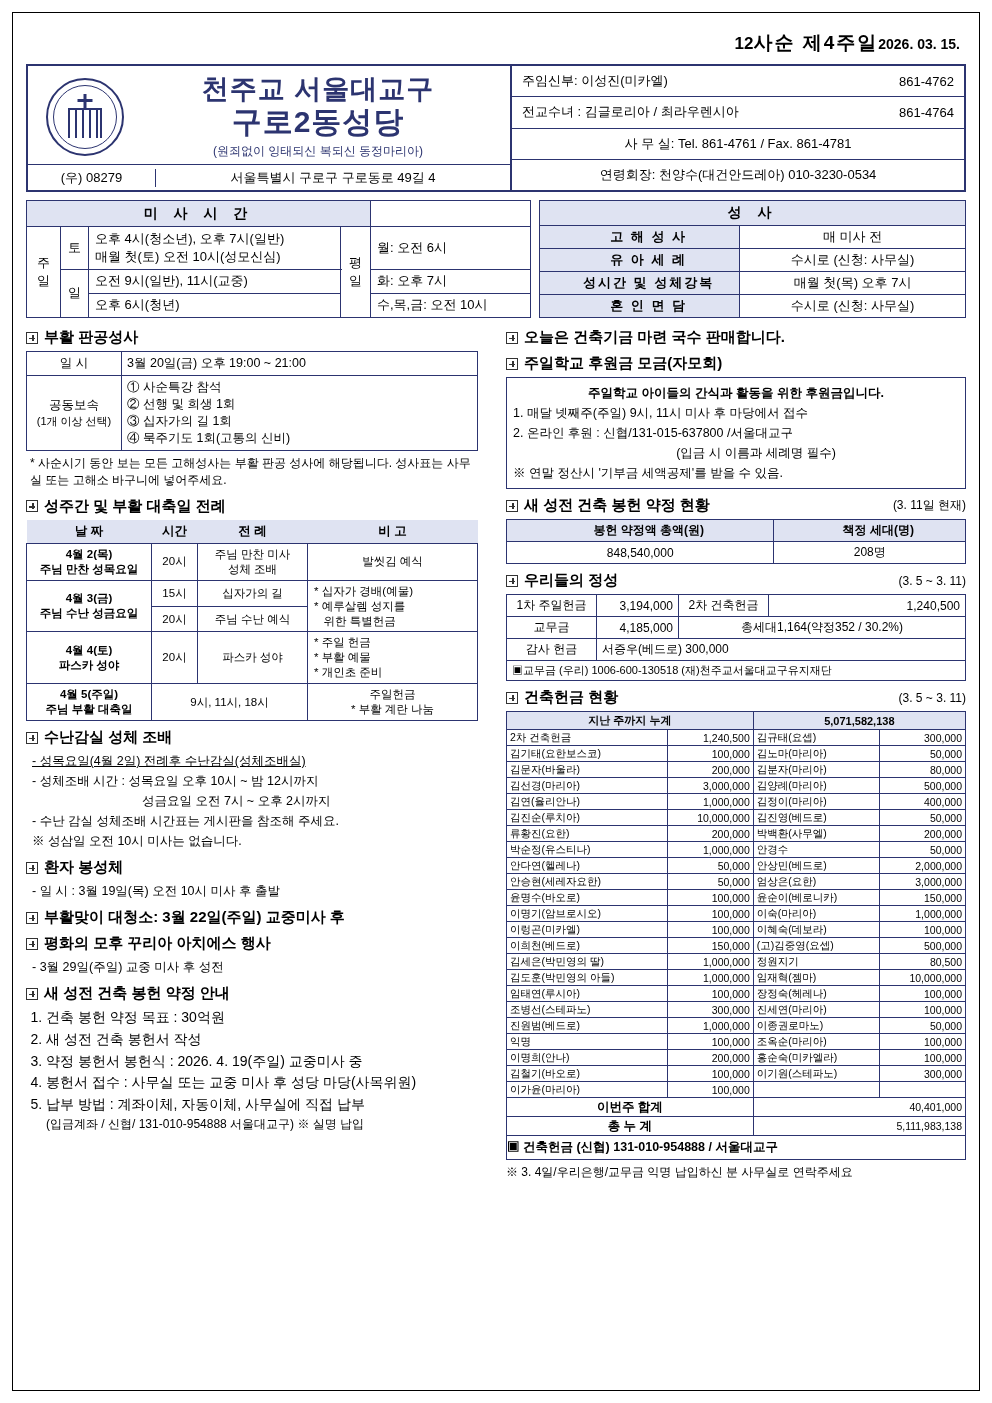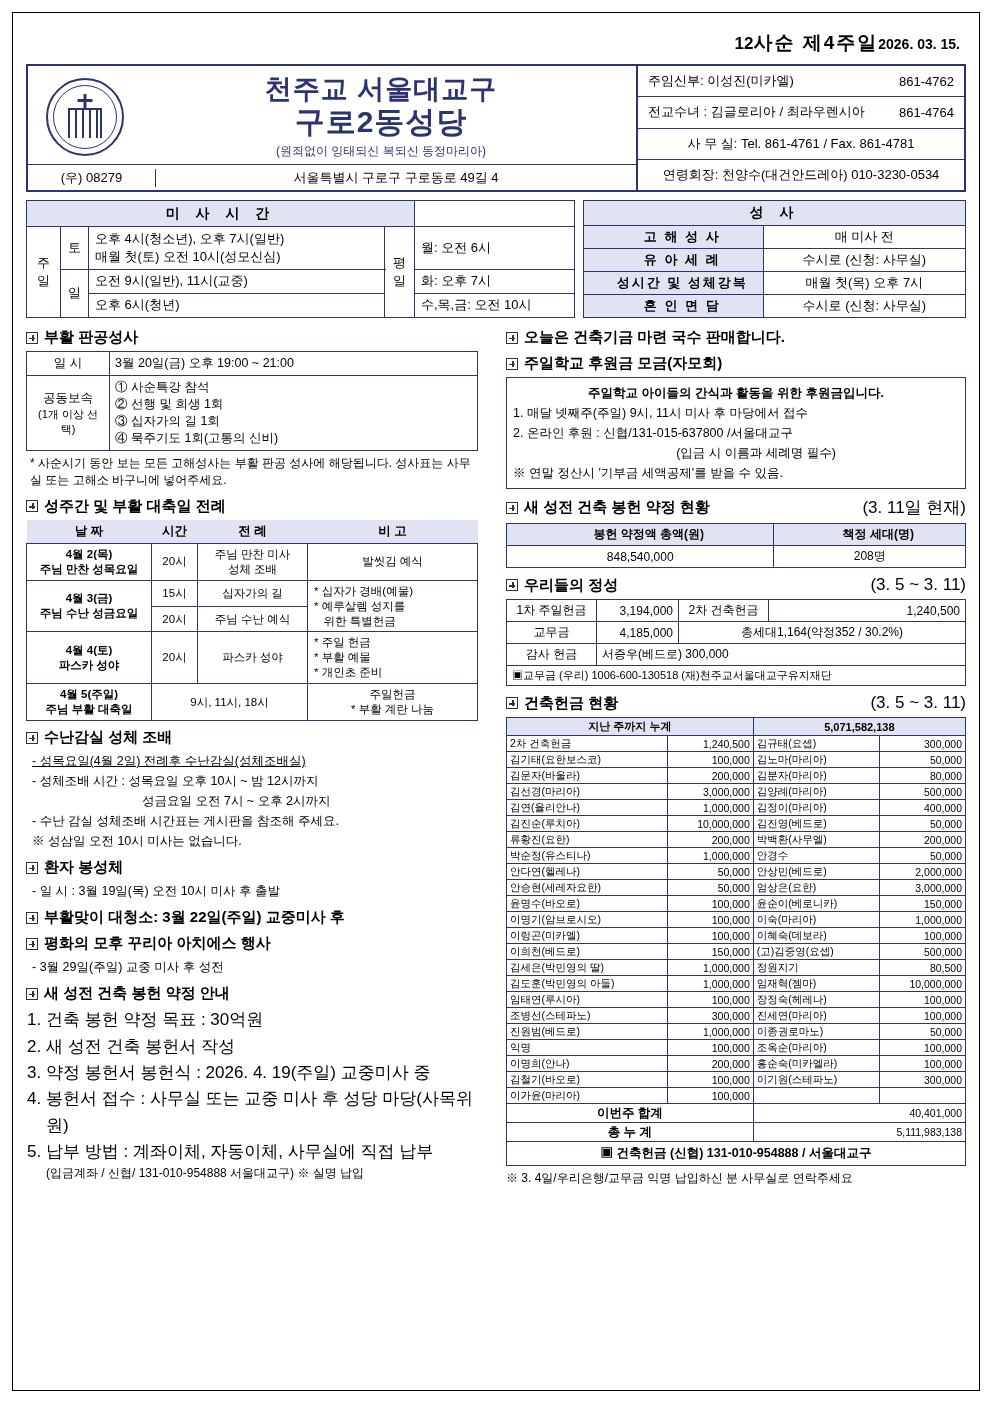--- a/index.html
+++ b/index.html
@@ -27,21 +27,21 @@
   .topbar .pg { font-size: 17px; }
   .topbar .ttl { font-size: 19px; letter-spacing: 2px; }
   .topbar .dt { font-size: 14px; }
 
   .masthead {
     border: 2px solid #2c3470;
     display: flex;
     height: 128px;
   }
   .mast-left {
-    width: 610px;
+    width: 484px;
     display: flex;
     flex-direction: column;
     border-right: 2px solid #2c3470;
   }
   .mast-top {
     flex: 1;
     display: flex;
     align-items: center;
     padding: 4px 6px 0 6px;
   }
@@ -104,21 +104,21 @@
   table { border-collapse: collapse; }
   .tbl, .tbl td, .tbl th {
     border: 1px solid #2c3470;
   }
   .tbl { width: 100%; }
   .tbl th {
     background: #dfe3f2; font-weight: bold; font-size: 14px;
     letter-spacing: 6px; padding: 3px 0;
   }
   .tbl td { padding: 2px 6px; font-size: 13px; }
-  .mass { width: 549px; }
+  .mass { width: 505px; }
   .sacr { flex: 1; }
   .sacr td.k { background: #dfe3f2; text-align: center; letter-spacing: 2px; font-weight: bold; padding-left: 24px;}
   .c { text-align: center; }
 
   
   .cols { display: flex; gap: 28px; margin-top: 10px; }
   .colL { width: 452px; }
   .colR { flex: 1; }
   .sec-h {
     font-size: 15px; font-weight: bold; margin: 7px 0 4px 0;
@@ -132,32 +132,32 @@
   .plus::before, .plus::after {
     content: ""; position: absolute; background: #333;
   }
   .plus::before { left: 2px; right: 2px; top: 5px; height: 1.5px; }
   .plus::after { top: 2px; bottom: 2px; left: 5px; width: 1.5px; }
   .box-tbl { width: 100%; font-size: 12.5px; }
   .box-tbl td { border: 1px solid #2c3470; padding: 3px 5px; }
   .note { font-size: 12px; line-height: 1.45; margin: 4px 2px 0 4px; }
   ul.plain { margin: 3px 0 0 0; padding: 0 0 0 6px; list-style: none; font-size: 12.5px; line-height: 1.6;}
   ul.plain li { white-space: nowrap; }
-  ol.num { margin: 3px 0 0 0; padding-left: 20px; font-size: 17px; line-height: 1.55; }
+  ol.num { margin: 3px 0 0 0; padding-left: 20px; font-size: 14px; line-height: 1.55; }
   .u { text-decoration: underline; }
 
   .lit thead th { background: #dfe3f2; font-weight: bold; font-size: 12.5px; padding: 3px 0;}
   .lit td { font-size: 11.5px; text-align: center; line-height: 1.3; }
   .lit td.l { text-align: left; padding-left: 6px; }
   .panel { border: 1px solid #2c3470; padding: 5px 6px; font-size: 12.5px; line-height: 1.6; }
   .panel .ttl { text-align: center; font-weight: bold; }
   .rt-tbl { width: 100%; font-size: 12px; }
   .rt-tbl td, .rt-tbl th { border: 1px solid #2c3470; padding: 2px 5px; }
   .rt-tbl th { background: #dfe3f2; font-weight: bold; text-align: center; padding-left: 22px; }
-  .sub-r { float: right; font-size: 17px; font-weight: normal; }
+  .sub-r { float: right; font-size: 12px; font-weight: normal; }
   .don { width: 100%; font-size: 10.5px; }
   .don td { border: 1px solid #2c3470; padding: 0.5px 3px; white-space: nowrap; }
   .don td.amt { text-align: right; }
   .don th { background: #dfe3f2; border: 1px solid #2c3470; font-size: 11px; padding: 1px 0; }
   .money { text-align: right; }
   .small { font-size: 11px; }
   .foot-note { font-size: 12px; margin-top: 4px; }
   .ctr-bold { text-align: center; font-weight: bold; font-size: 12.5px; }
   .outer-border {
     position: absolute; left: 12px; top: 12px; right: 12px; bottom: 12px;
@@ -269,21 +269,21 @@
 
     <div class="colL">
 
       <div class="sec-h">
         <span class="plus"></span>
         <span>부활 판공성사</span>
       </div>
       <table class="box-tbl">
         <tbody>
             <tr>
-          <td class="c" style="width:83px;">일 시</td>
+          <td class="c" style="width:95px;">일 시</td>
           <td>3월 20일(금) 오후 19:00 ~ 21:00</td>
         </tr>
         <tr>
           <td class="c">
             <div>공동보속</div>
             <div style="font-size:11px;">(1개 이상 선택)</div>
           </td>
           <td>
             <div>① 사순특강 참석</div>
             <div>② 선행 및 희생 1회</div>
@@ -602,21 +602,21 @@
         </tr>
         <tr>
           <td colspan="2" class="ctr-bold" style="text-align:center;">이번주 합계</td>
           <td colspan="2" class="amt">40,401,000</td>
         </tr>
         <tr>
           <td colspan="2" class="ctr-bold" style="text-align:center;">총 누 계</td>
           <td colspan="2" class="amt">5,111,983,138</td>
         </tr>
         <tr>
-          <td colspan="4" style="text-align:center; font-size:12.5px; font-weight:bold; padding:3px 0;">▣ 건축헌금 (신협) 131-010-954888 / 서울대교구</td>
+          <td colspan="4" style="text-align:left; font-size:12.5px; font-weight:bold; padding:3px 0;">▣ 건축헌금 (신협) 131-010-954888 / 서울대교구</td>
         </tr>
       </tbody>
         </table>
       <div class="foot-note">※ 3. 4일/우리은행/교무금 익명 납입하신 분 사무실로 연락주세요</div>
 
     </div>
   </div>
 </div>
 
 </body></html>

